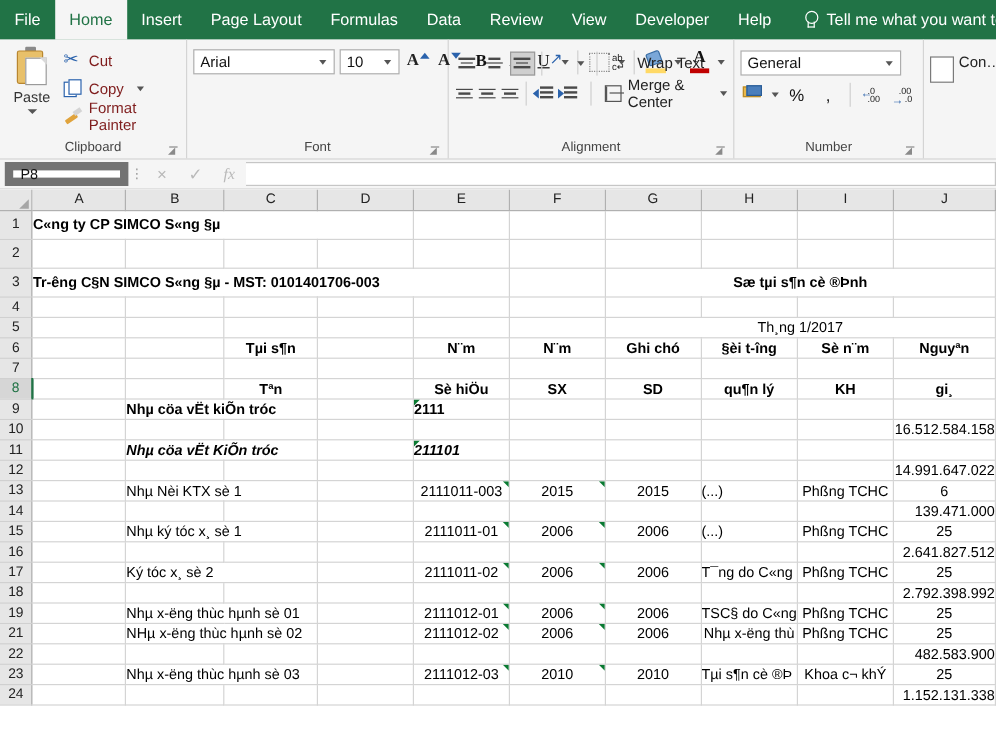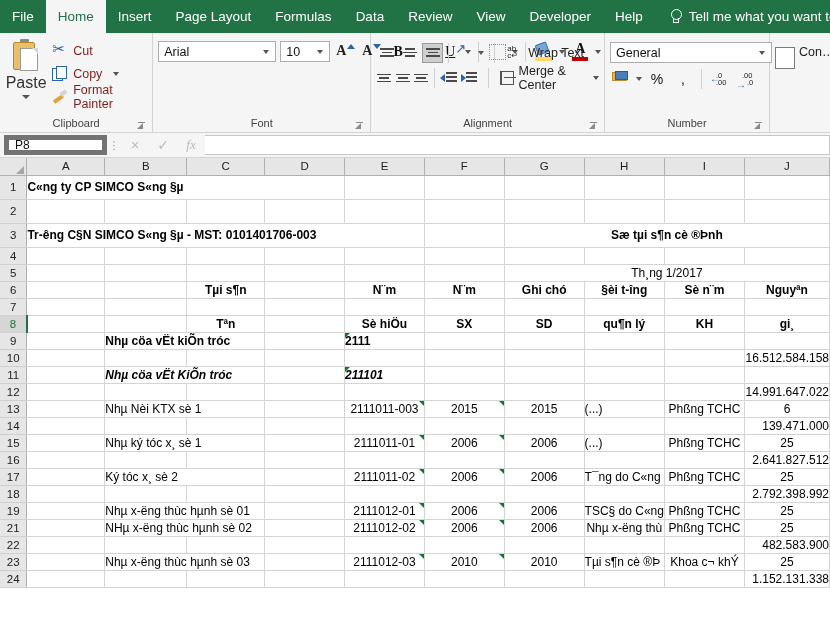--- a/index.html
+++ b/index.html
@@ -103,21 +103,21 @@
     background:#8a8a8a; border-radius:1px;
   }
   .clipicon .page {
     position:absolute; left:9px; top:9px; width:18px; height:23px;
     background:#fff; border:1px solid #9a9a9a;
   }
   .clipicon .page::after {
     content:""; position:absolute; right:-1px; top:-1px;
     width:0;height:0;border-left:6px solid transparent;border-top:6px solid #d9d9d9;
   }
-  .paste-lbl { font-size:16px; color:#333; margin-top:1px;}
+  .paste-lbl { font-size:12px; color:#333; margin-top:1px;}
   .caret-dn {
     width:0;height:0;border-left:4px solid transparent;border-right:4px solid transparent;
     border-top:4px solid #555; margin-top:3px;
   }
   .clip-list { display:flex; flex-direction:column; gap:3px; padding-left:5px; padding-top:4px;}
   .clip-item { display:flex; align-items:center; gap:5px; font-size:12.5px; color:#7f1d1d; height:20px;}
   .ic { width:16px;height:16px; position:relative; display:inline-block; flex:none;}
 
   .ic-cut::before{content:"\2702"; position:absolute; left:0; top:-3px; font-size:15px; color:#2a62ac;}
   .ic-copy::before{content:""; position:absolute; left:0px; top:2px; width:9px;height:11px;border:1.3px solid #2a62ac;background:#fff;}
@@ -182,39 +182,39 @@
   .ic-merge::after{content:"";position:absolute;left:0;top:0;width:1.2px;height:12px;background:#555;}
   .ic-indent{width:18px;height:14px;position:relative;}
   .ic-indent i{position:absolute;left:6px;width:11px;height:1.5px;background:#4a4a4a;}
   .ic-indent i:nth-child(1){top:1px}.ic-indent i:nth-child(2){top:5px}.ic-indent i:nth-child(3){top:9px}
   .ic-indent::after{content:"";position:absolute;left:0;top:3px;width:0;height:0;
     border-top:4px solid transparent;border-bottom:4px solid transparent;border-right:5px solid #2a62ac;}
   .ic-indent.right::after{border-right:none;border-left:5px solid #2a62ac;left:1px;}
 
   
   .num-col { display:flex;flex-direction:column; gap:5px; padding-top:5px;}
-  .numfmt { width:162px; }
+  .numfmt { width:134px; }
   .num-row2 { display:flex; align-items:center; gap:4px;}
   .money-ic{width:19px;height:16px;position:relative;}
   .money-ic .bill{position:absolute;left:0;top:1px;width:15px;height:9px;background:#e8b84b;border:1px solid #b98b2a;}
   .money-ic .scr{position:absolute;left:3px;top:0px;width:13px;height:9px;background:#4a7ebb;border:1px solid #2a5d96;}
   .pct{font-size:14px;color:#111;}
   .comma{font-size:14px;color:#111;}
   .dec-ic{position:relative;width:20px;height:16px;font-size:7.5px;color:#222;}
   .dec-ic .top{position:absolute;left:6px;top:0px;}
   .dec-ic .bot{position:absolute;left:6px;top:7px;}
   .dec-ic .ar{position:absolute;left:0px;top:2px;color:#2a62ac;font-size:10px;}
 
   
   .fbar {
     height: 25px; background:#f5f5f5; display:flex; align-items:center;
     padding: 3px 0 3px 4px; border-bottom:1px solid #d4d4d4;
   }
   .namebox {
-    width:103px;height:20px;background:#fff;border:5px solid #737373;
+    width:103px;height:20px;background:#fff;border:7px solid #737373;
     display:flex;align-items:center;padding:0 2px 0 6px;font-size:12px;color:#111;
   }
   .namebox .val{flex:1;}
   .dots { width:14px;text-align:center;color:#999;font-size:11px;line-height:6px;}
   .fbtns { display:flex; align-items:center; gap:0px; }
   .fb { width:28px;height:20px;display:flex;align-items:center;justify-content:center;
         font-size:14px;color:#b9b9b9; }
   .fb.fx { font-style:italic; font-family:"Liberation Serif",serif; font-size:13px;}
   .finput {
     flex:1; height:20px; background:#fff; border:1px solid #c6c6c6; border-left:none;

